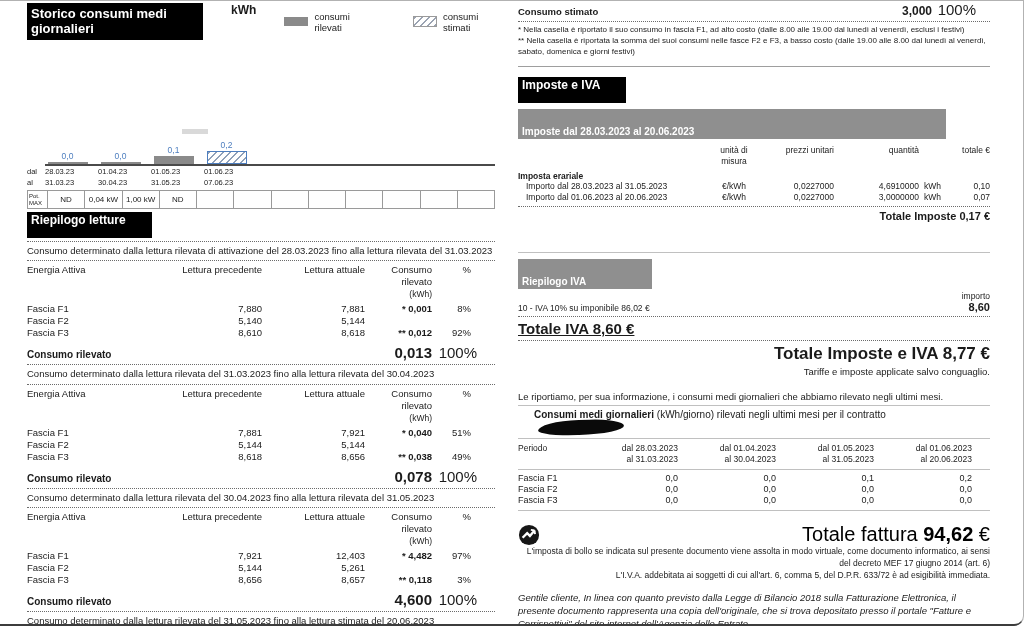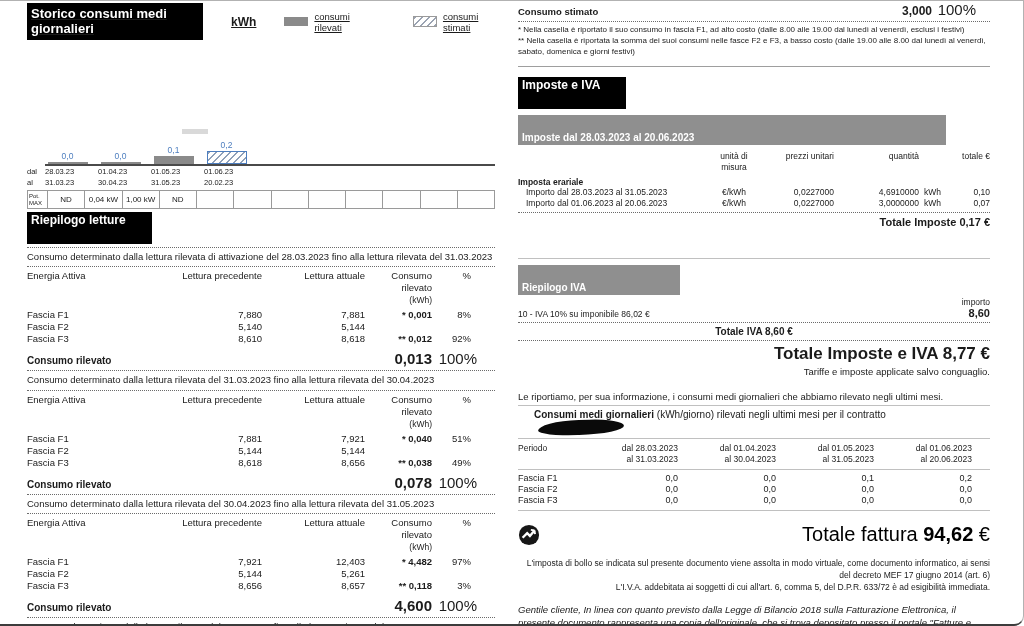--- a/index.html
+++ b/index.html
@@ -4,21 +4,21 @@
 <style>
   * { margin:0; padding:0; box-sizing:border-box; }
   body { background:#fff; font-family:"Liberation Sans", sans-serif; color:#1b1b1b; }
   .page { position:relative; width:1024px; height:626px; background:#fff; overflow:hidden;
           border-top:1px solid #b2b2b2; border-right:1px solid #b2b2b2; border-bottom:2px solid #3c3c3c;
           border-bottom-right-radius:10px; }
   .col-left  { position:absolute; left:27px;  top:2px; width:468px; }
   .col-right { position:absolute; left:518px; top:0; width:472px; }
 
   .black-bar { display:inline-block; background:#000; color:#fff; font-weight:bold; }
-  .hdr-row { display:flex; align-items:center; gap:28px;text-decoration:underline; }
+  .hdr-row { display:flex; gap:28px; }
   .hdr-title { font-size:13px; padding:3px 8px 4px 4px; }
   .kwh { font-weight:bold; font-size:12px; }
   .legend { display:flex; align-items:center; gap:6px; font-size:9.5px; }
   .legend + .legend { margin-left:18px; }
   .sw-solid { width:30px; height:9px; background:#8a8a8a; }
   .sw-hatch { width:30px; height:11px; border:1px solid #9a9a9a;
               background:repeating-linear-gradient(135deg,#9aa3b2 0,#9aa3b2 1.5px,#fff 1.5px,#fff 5px); }
 
   .chart { position:relative; height:126px; }
   .axis  { position:absolute; left:18px; right:0; bottom:0; height:2px; background:#4a4a4a; }
@@ -30,21 +30,21 @@
   .ghost { position:absolute; width:26px; height:5px; background:#d9d9d9; }
 
   .dates { display:flex; font-size:7.5px; line-height:10px; margin-top:1px; }
   .dates .lbl { width:18px; }
   .dates .dc  { width:53px; text-align:left; }
 
   .potmax { display:flex; border:1px solid #9a9a9a; height:19px; margin-top:2px; }
   .potmax .plabel { width:19px; font-size:6px; line-height:6.5px; padding:2px 0 0 1px; }
   .potmax .pcell  { flex:1; border-left:1px solid #9a9a9a; font-size:8px; display:flex; align-items:center; justify-content:center; }
 
-  .sec-bar { font-size:12px; padding:1px 26px 17px 4px; margin-top:3px; }
+  .sec-bar { font-size:12px; padding:1px 26px 11px 4px; margin-top:3px; }
   .dot { border-top:1px dotted #6b6b6b; margin:3px 0; }
 
   .caption { font-size:9.5px; line-height:1.3; margin:1px 0; }
   .rt-head, .rt-row { display:flex; width:450px; font-size:9.5px; line-height:12px; }
   .rt-head { margin-top:1px; }
   .c-name { width:110px; }
   .c-prev { width:125px; text-align:right; }
   .c-curr { width:103px; text-align:right; }
   .c-cons { width:67px;  text-align:right; }
   .c-pct  { width:45px;  text-align:right; padding-right:6px; }
@@ -60,48 +60,48 @@
   .top-row { display:flex; align-items:baseline; }
   .top-row .lbl { flex:1; font-weight:bold; font-size:9.5px; }
   .top-row .val { width:120px; text-align:right; font-weight:bold; font-size:12px; }
   .top-row .pct { width:58px; text-align:right; font-size:15px; padding-right:14px; }
   .notes { font-size:8px; line-height:1.3; margin-top:3px; }
   .notes p { margin-bottom:1px; }
   .hr-solid { border-top:1px solid #9e9e9e; margin:9px 0 8px; }
   .hr-light { border-top:1px solid #c0c0c0; margin:8px 0 6px; }
   .gray-bar { background:#8f8f8f; color:#fff; font-weight:bold; font-size:10px; padding:17px 4px 2px; }
   .imposte-sub { width:428px; margin-top:6px; }
-  .iva-sub { width:162px; }
+  .iva-sub { width:134px; }
   .tx-head, .tx-row { display:flex; font-size:8.5px; line-height:11px; }
   .tx-head { margin-top:6px; }
   .x-lbl { width:190px;padding-left:8px; }
   .x-um  { width:52px; text-align:center; }
   .x-prz { width:74px; text-align:right; }
   .x-qta { width:85px; text-align:right; }
   .x-qum { width:28px; padding-left:5px; }
   .x-tot { width:43px; text-align:right; }
   .group-lbl { font-weight:bold; font-size:8.5px; margin-top:4px; }
   .right-b11 { text-align:right; font-weight:bold; font-size:11px; }
-  .right-b13 { text-align:center; font-weight:bold; font-size:10px; }
+  .right-b13 { text-align:left; font-weight:bold; font-size:15px;text-decoration:underline; }
   .right-b17 { text-align:right; font-weight:bold; font-size:17px; }
   .right-s85 { text-align:right; font-size:8.5px; }
   .right-s95 { text-align:right; font-size:9.5px; }
   .intro { font-size:9.5px; margin-top:14px; }
   .cmg-title { font-size:10px; margin:2px 16px; }
   .cmg-title b { font-weight:bold; }
   .blob { display:inline-block; width:86px; height:15px; background:#0a0a0a; vertical-align:middle;
           border-radius:50% 42% 55% 48% / 65% 50% 55% 40%; transform:rotate(-2deg); margin-left:4px; }
   .pd-head, .pd-row { display:flex; font-size:8.5px; line-height:11px; }
   .pd-row { font-size:9px; }
   .p-name { width:62px; }
   .p-col  { width:98px; text-align:right; }
   .fatt-row { display:flex; align-items:center; margin-top:12px; }
   .fatt-txt { flex:1; text-align:right; font-size:20px; color:#000000; }
   .fatt-txt b { font-weight:bold; }
-  .foot-notes { text-align:right; font-size:8.5px; line-height:1.4; margin-top:12px; }
+  .foot-notes { text-align:right; font-size:8.5px; line-height:1.4; }
   .gentile { font-style:italic; font-size:9.5px; line-height:1.4; margin-top:9px; }
 </style>
 </head>
 <body>
 
 <div class="page">
 
   <div class="col-left">
 
     <div class="hdr-row">
@@ -143,21 +143,21 @@
       <span class="dc">28.03.23</span>
       <span class="dc">01.04.23</span>
       <span class="dc">01.05.23</span>
       <span class="dc">01.06.23</span>
     </div>
     <div class="dates">
       <span class="lbl">al</span>
       <span class="dc">31.03.23</span>
       <span class="dc">30.04.23</span>
       <span class="dc">31.05.23</span>
-      <span class="dc">20.02.23</span>
+      <span class="dc">07.06.23</span>
     </div>
 
     <div class="potmax">
       <div class="plabel">
         <span>Pot.</span><br>
         <span>MAX</span>
       </div>
       <div class="pcell">ND</div>
       <div class="pcell">0,04 kW</div>
       <div class="pcell">1,00 kW</div>

